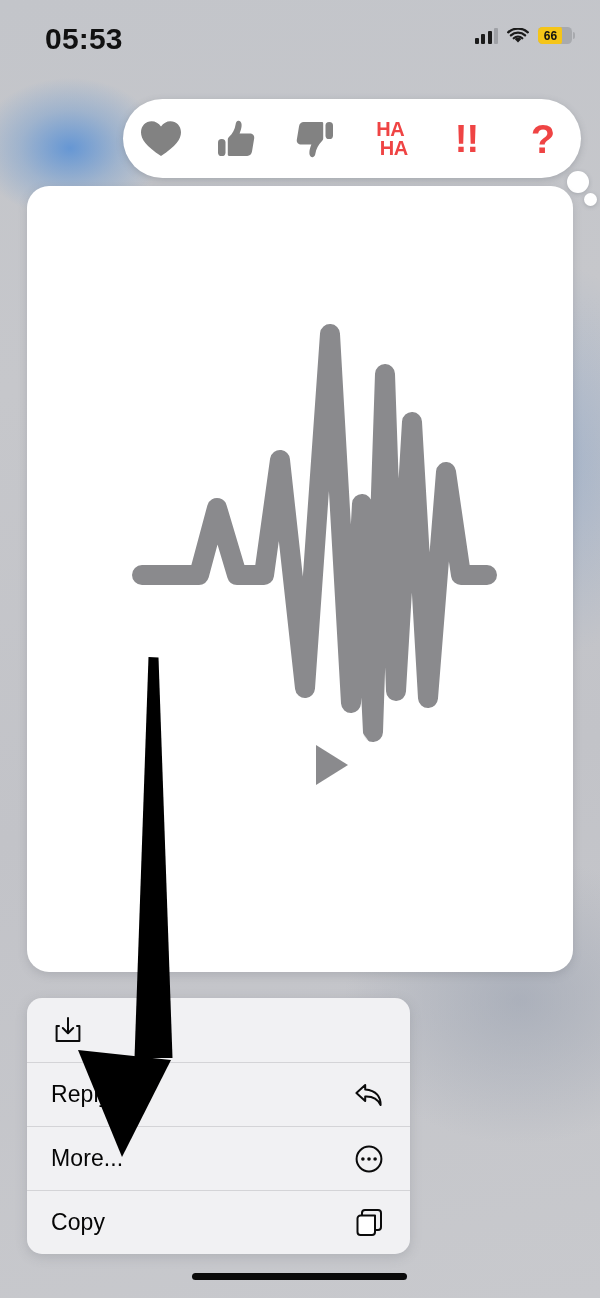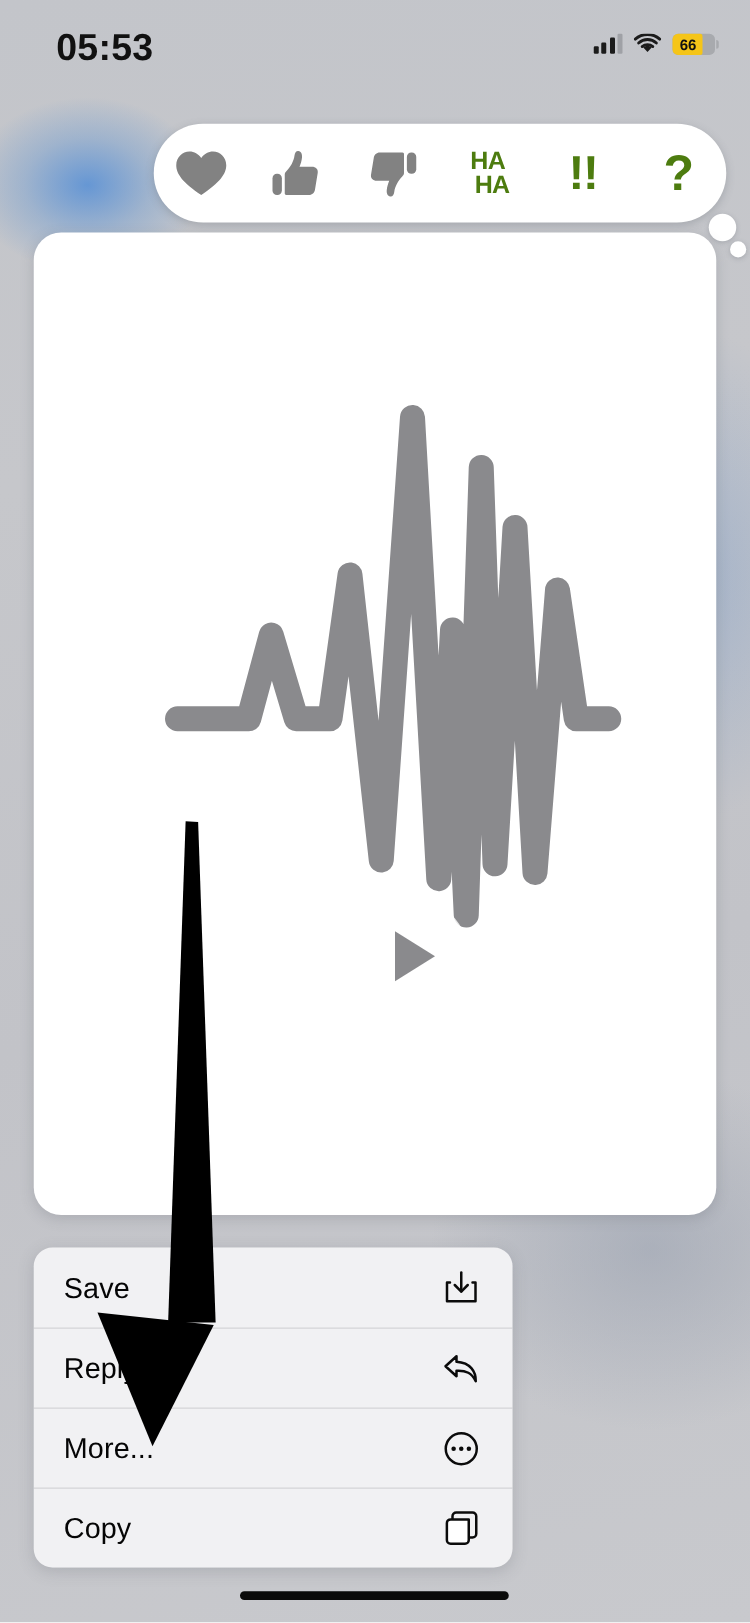--- a/index.html
+++ b/index.html
@@ -23,21 +23,21 @@
   .statusbar {
     position:absolute; left:0; top:0; width:600px; height:70px;
   }
   .sb-time {
     position:absolute; left:45px; top:22px;
     font-size:30px; font-weight:600; color:#111;
     letter-spacing:0.2px;
   }
   .sb-right {
     position:absolute; right:28px; top:27px;
-    display:flex; gap:9px;
+    display:flex; align-items:center; gap:9px;
   }
   .cell-bars { display:flex; align-items:flex-end; gap:2.5px; height:16px; }
   .cell-bars i { width:4px; border-radius:1px; background:#1b1b1b; display:block; }
   .cell-bars i:nth-child(1){ height:6px; }
   .cell-bars i:nth-child(2){ height:9.5px; }
   .cell-bars i:nth-child(3){ height:13px; }
   .cell-bars i:nth-child(4){ height:16px; background:#9fa1a6; }
   .wifi { position:relative; width:22px; height:16px; }
   .wifi svg { display:block; }
   .battery {
@@ -66,21 +66,21 @@
     box-shadow:0 2px 7px rgba(90,95,105,0.30);
     display:flex; align-items:center;
   }
   .tap-item {
     width:80px; height:79px;
     display:flex; align-items:center; justify-content:center;
     color:#828282;
   }
   .tap-item svg { display:block; }
   .tap-text {
-    font-weight:800; color:#4d7c0f; text-align:center;
+    font-weight:800; color:#ef4444; text-align:center;
     line-height:0.93; letter-spacing:-0.5px;
   }
   .tap-haha { font-size:20px; }
   .tap-bang { font-size:38px; line-height:1; letter-spacing:-1px; }
   .tap-q { font-size:40px; line-height:1; font-weight:700; }
   .tail-dot {
     position:absolute; border-radius:50%; background:#ffffff;
     box-shadow:0 1px 4px rgba(90,95,105,0.30);
   }
   .tail-dot.big  { left:567px; top:171px; width:22px; height:22px; }
@@ -227,21 +227,20 @@
       <polyline points="115,389 172,389 190,322 210,389 237,389 253,274 278,502 303,148 324,517 335,318 346,546 358,188 369,505 385,236 401,512 419,286 434,389 460,389" fill="none" stroke="#8a8a8d" stroke-width="20" stroke-linecap="round" stroke-linejoin="round"></polyline>
     </svg>
     <div class="playbtn">
       <span class="tri"></span>
     </div>
   </div>
 
   <div class="menu">
 
     <div class="menu-row">
-      <span class="menu-label">Save</span>
       <span class="menu-icon">
         <svg width="26" height="28" viewBox="0 0 26 28">
           <path d="M4 10 L1.6 10 L1.6 25 L24.4 25 L24.4 10 L22 10" stroke="#0b0b0b" stroke-width="2" fill="none" stroke-linecap="round" stroke-linejoin="round"></path>
           <path d="M13 2 L13 17" stroke="#0b0b0b" stroke-width="2" fill="none" stroke-linecap="round"></path>
           <path d="M7.8 12 L13 17.3 L18.2 12" stroke="#0b0b0b" stroke-width="2" fill="none" stroke-linecap="round" stroke-linejoin="round"></path>
         </svg>
       </span>
     </div>
 
     <div class="menu-row">

